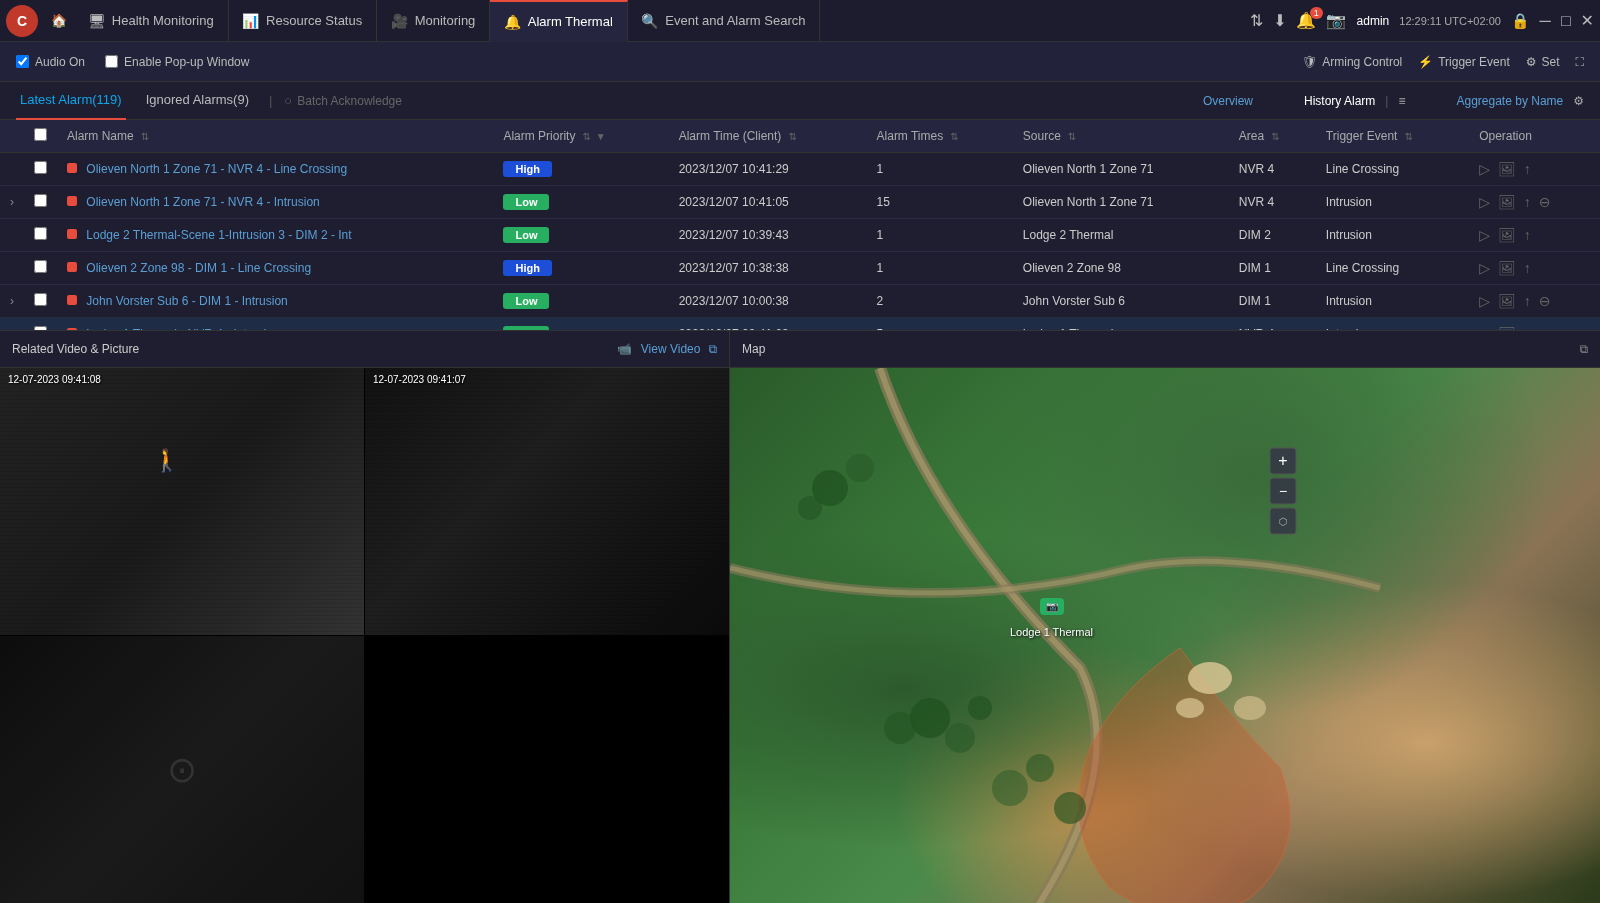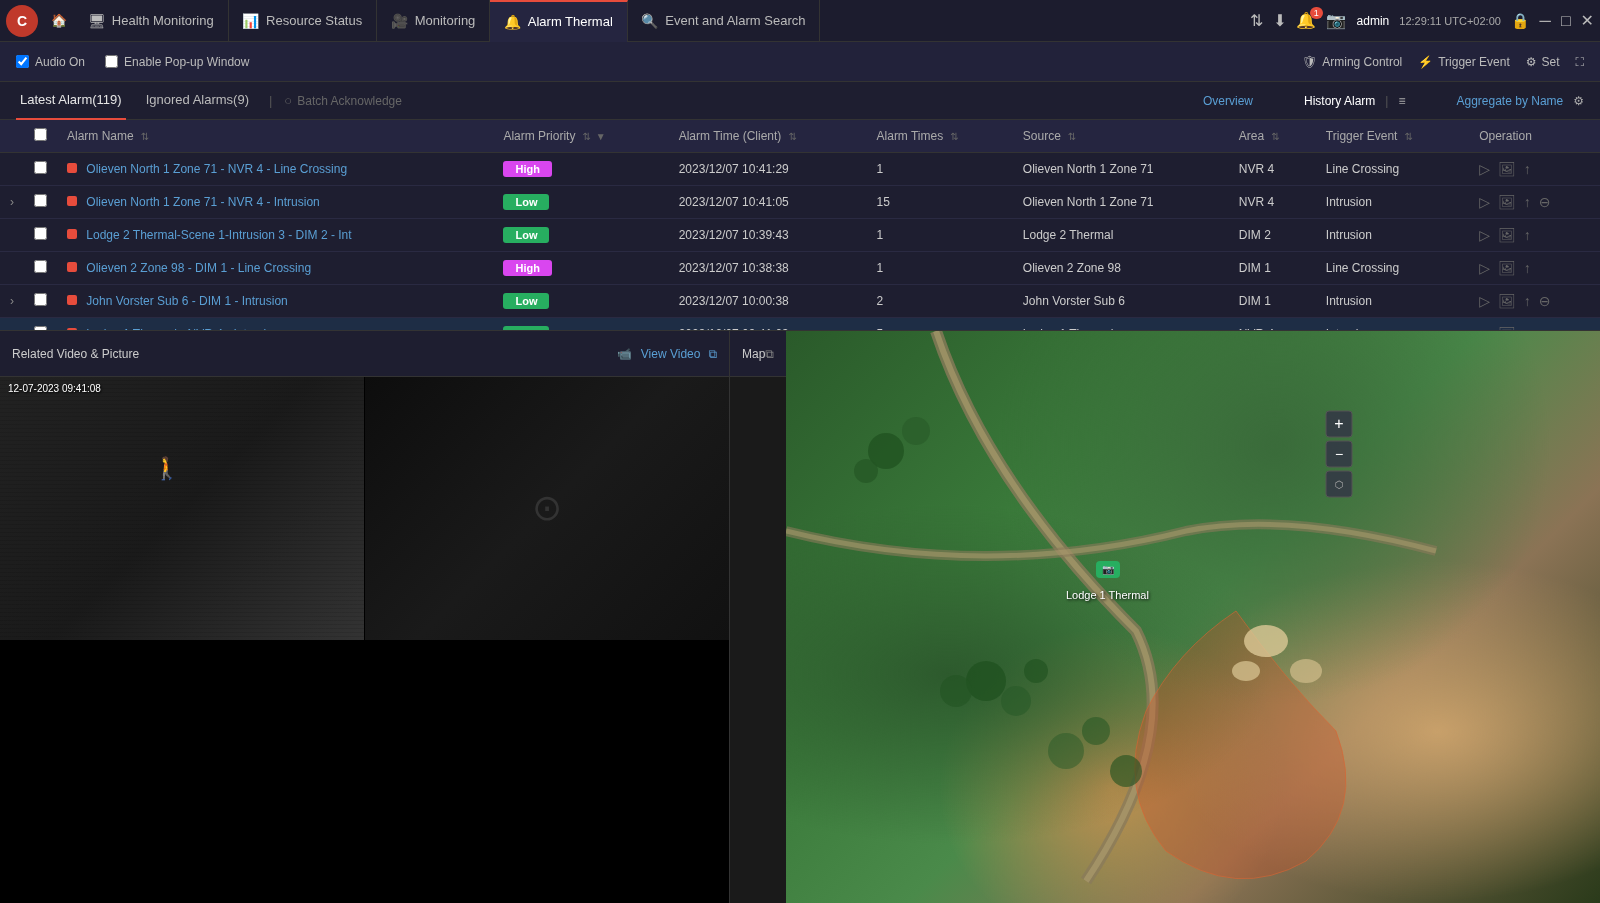--- a/index.html
+++ b/index.html
@@ -49,65 +49,65 @@
 
     
     .alarm-tabs {
       display: flex; align-items: center; background: #1e1e30; border-bottom: 1px solid #333;
       padding: 0 16px; height: 38px;
     }
     .alarm-tab {
       padding: 0 4px; height: 38px; display: flex; align-items: center; color: #bbb; cursor: pointer;
       margin-right: 16px; font-size: 13px; border-bottom: 2px solid transparent;
     }
-    .alarm-tab.active { color: #e5e5e5; border-bottom: 2px solid #e74c3c; }
+    .alarm-tab.active { color: #0ea5e9; border-bottom: 2px solid #e74c3c; }
     .alarm-divider { color: #555; margin-right: 12px; }
     .batch-ack { display: flex; align-items: center; gap: 5px; color: #666; font-size: 12px; cursor: default; }
     .tabs-right { margin-left: auto; display: flex; align-items: center; gap: 10px; color: #aaa; font-size: 12px; }
     .tabs-link { color: #5a9fd4; cursor: pointer; margin-left: 41px; }
     .tabs-link.active { color: #fff; }
 
     
     .table-container { background: #1e1e30; overflow-y: auto; }
     .alarm-table { width: 100%; border-collapse: collapse; }
     .alarm-table th {
       background: #252540; color: #aaa; text-align: left; padding: 8px 10px;
       border-bottom: 1px solid #333; font-weight: 500; font-size: 12px; white-space: nowrap;
     }
     .alarm-table td {
       padding: 8px 10px; border-bottom: 1px solid #2a2a42; color: #ccc; font-size: 12px; vertical-align: middle;
     }
     .alarm-table tr.selected td { background: #1e2d45; }
     .priority-badge {
       display: inline-block; padding: 2px 12px; border-radius: 3px; font-size: 11px; font-weight: 600; color: #fff;
     }
-    .priority-high { background: #d946ef; }
+    .priority-high { background: #1d4ed8; }
     .priority-low { background: #27ae60; }
     .alarm-name { color: #5a9fd4; cursor: pointer; }
     .red-dot { display: inline-block; width: 10px; height: 10px; background: #e74c3c; border-radius: 2px; margin-right: 6px; }
     .col-check { width: 32px; }
     .col-expand { width: 20px; }
     .ops-icons { display: flex; gap: 8px; color: #666; font-size: 14px; }
     .ops-icon { cursor: pointer; }
 
     
     .bottom-panels { display: flex; height: calc(903px - 42px - 40px - 38px - 210px); }
 
     
     .video-panel { flex: 0 0 730px; background: #111; border-top: 1px solid #333; border-right: 1px solid #333; display: flex; flex-direction: column; }
-    .panel-header { display: flex; align-items: center; background: #1e1e30; padding: 6px 12px; border-bottom: 1px solid #333; height: 46px; }
+    .panel-header { display: flex; align-items: center; background: #1e1e30; padding: 6px 12px; border-bottom: 1px solid #333; height: 37px; }
     .panel-title { color: #ccc; font-size: 12px; font-weight: 500; }
     .panel-header-right { margin-left: auto; display: flex; align-items: center; gap: 8px; color: #5a9fd4; font-size: 12px; cursor: pointer; }
     .video-grid { display: grid; grid-template-columns: 1fr 1fr; grid-template-rows: 1fr 1fr; flex: 1; gap: 1px; background: #000; }
     .video-cell { background: #0a0a0a; position: relative; overflow: hidden; display: flex; align-items: center; justify-content: center; }
     .video-timestamp { position: absolute; top: 6px; left: 8px; color: #fff; font-size: 10px; text-shadow: 1px 1px 2px #000; z-index: 2; }
     .video-logo { color: #333; font-size: 36px; }
 
     
-    .map-panel { flex: 1; background: #1a1a1a; border-top: 1px solid #333; display: flex; }
+    .map-panel { flex: 1; background: #1a1a1a; border-top: 1px solid #333; display: flex; flex-direction: column; }
     .map-content { flex: 1; position: relative; overflow: hidden; }
 
     .expand-icon { color: #888; cursor: pointer; font-size: 12px; margin-left: auto; }
 
     
     .cam-video-1 { background: linear-gradient(135deg, #1a1a1a 0%, #2a2a2a 30%, #111 60%, #222 100%); }
     .cam-video-2 { background: linear-gradient(135deg, #222 0%, #1a1a1a 50%, #333 100%); }
     .cam-video-3 { background: linear-gradient(135deg, #111 0%, #1e1e1e 40%, #0a0a0a 100%); }
     .cam-video-4 { background: linear-gradient(135deg, #0d0d0d 0%, #1a1a1a 50%, #111 100%); }
 
@@ -462,20 +462,24 @@
     </div>
     <div class="video-grid">
 
 
       <div class="video-cell cam-video-2">
         <span class="video-timestamp">12-07-2023 09:41:08</span>
         <div style="position:absolute;left:42%;top:30%;color:#ddd;font-size:22px;">🚶</div>
         <div style="position:absolute;top:0;left:0;width:100%;height:100%;background:repeating-linear-gradient(0deg,transparent,transparent 3px,rgba(0,0,0,0.1) 3px,rgba(0,0,0,0.1) 4px);pointer-events:none;"></div>
       </div>
 
+      <div class="video-cell cam-video-3">
+        <span class="video-timestamp">12-07-2023 09:41:07</span>
+        <div style="position:absolute;top:0;left:0;width:100%;height:100%;background:repeating-linear-gradient(0deg,transparent,transparent 3px,rgba(0,0,0,0.1) 3px,rgba(0,0,0,0.1) 4px);pointer-events:none;"></div>
+      </div>
 
       <div class="video-cell cam-video-4">
         <div class="video-logo">⊙</div>
       </div>
     </div>
   </div>
 
   <div class="map-panel">
     <div class="panel-header">
       <span class="panel-title">Map</span>

